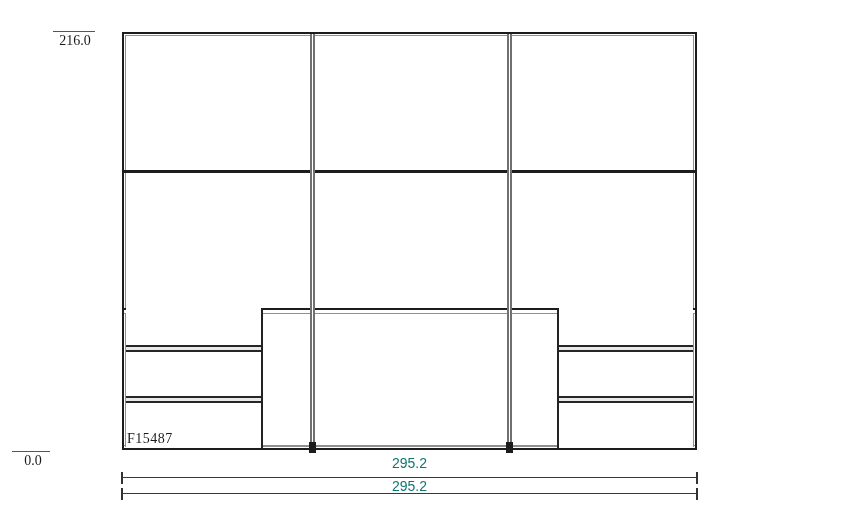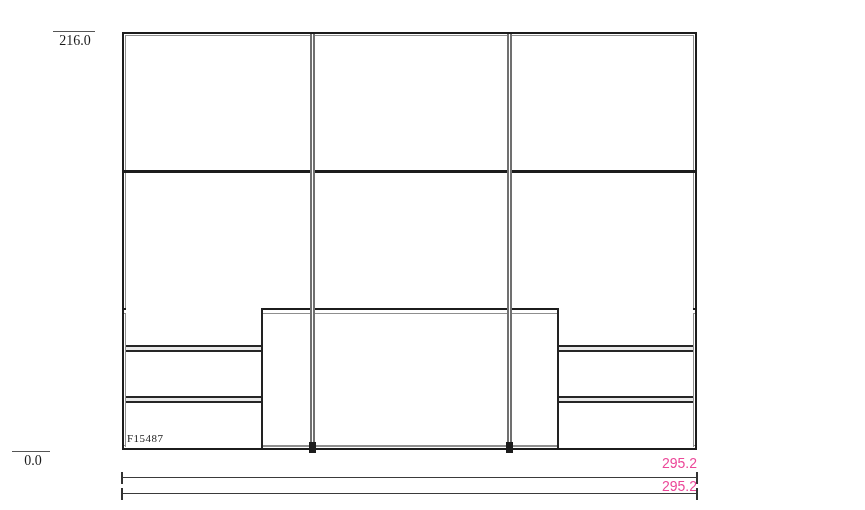--- a/index.html
+++ b/index.html
@@ -69,28 +69,28 @@
   .filler-panel{position:absolute;top:274px;bottom:0;background:transparent;}
   .filler-panel.left{left:139px;width:47px;}
   .filler-panel.right{left:388px;width:45px;}
 
   .divider-foot{position:absolute;bottom:-5px;width:7px;height:11px;background:var(--line-dark);}
   .divider-foot.left{left:185px;}
   .divider-foot.right{left:382px;}
 
   .model-label{
     position:absolute;left:3px;bottom:3px;
-    font-size:11px;line-height:13px;letter-spacing:.5px;white-space:nowrap;
+    font-size:14px;line-height:13px;letter-spacing:.5px;white-space:nowrap;
   }
 
   
   .dim-text{
-    position:absolute;left:122px;width:575px;text-align:right;
+    position:absolute;left:122px;width:575px;text-align:center;
     font-family:"Liberation Sans", sans-serif;
-    font-size:14px;line-height:14px;color:#ec4899;
+    font-size:14px;line-height:14px;color:#0f766e;
   }
   .dim-text.row1{top:456px;}
   .dim-text.row2{top:479px;}
   .dim-line{position:absolute;left:122px;width:575px;height:0;border-top:1.5px solid var(--line-med);}
   .dim-line.row1{top:477px;}
   .dim-line.row2{top:493px;}
   .dim-tick{position:absolute;top:-6px;width:2px;height:12px;background:#333;}
   .dim-tick.start{left:-1px;}
   .dim-tick.end{right:-1px;}
 </style>

